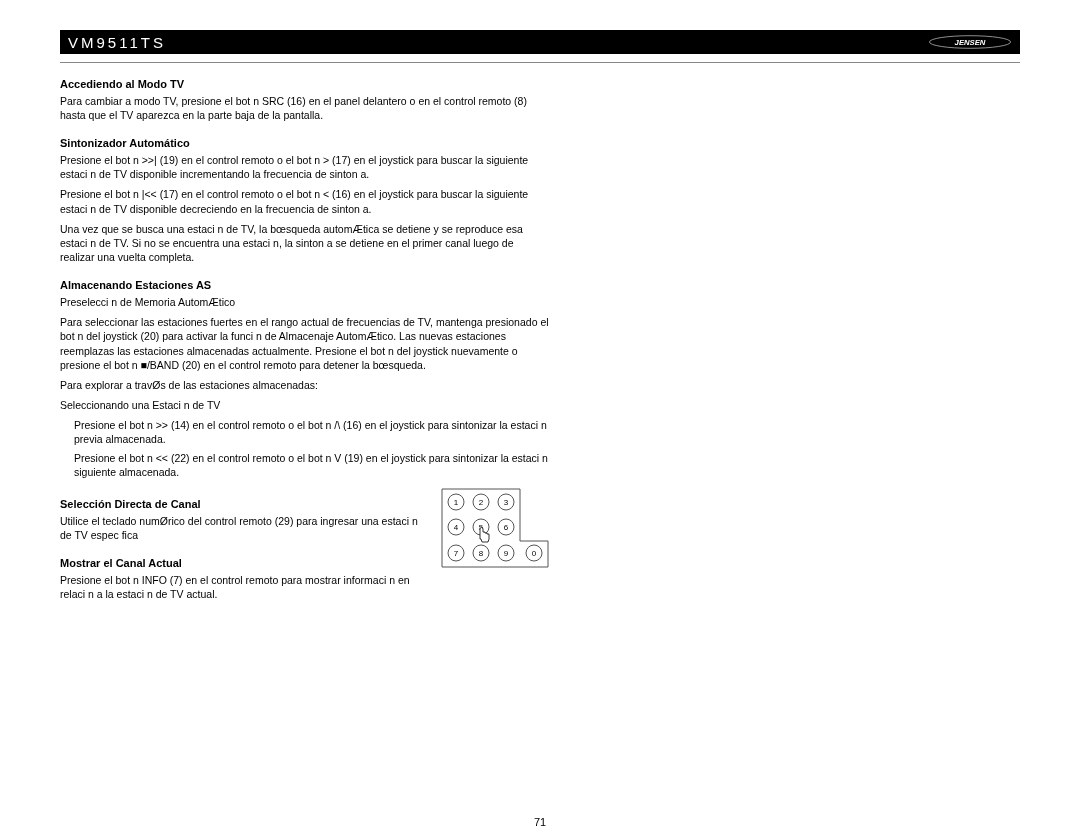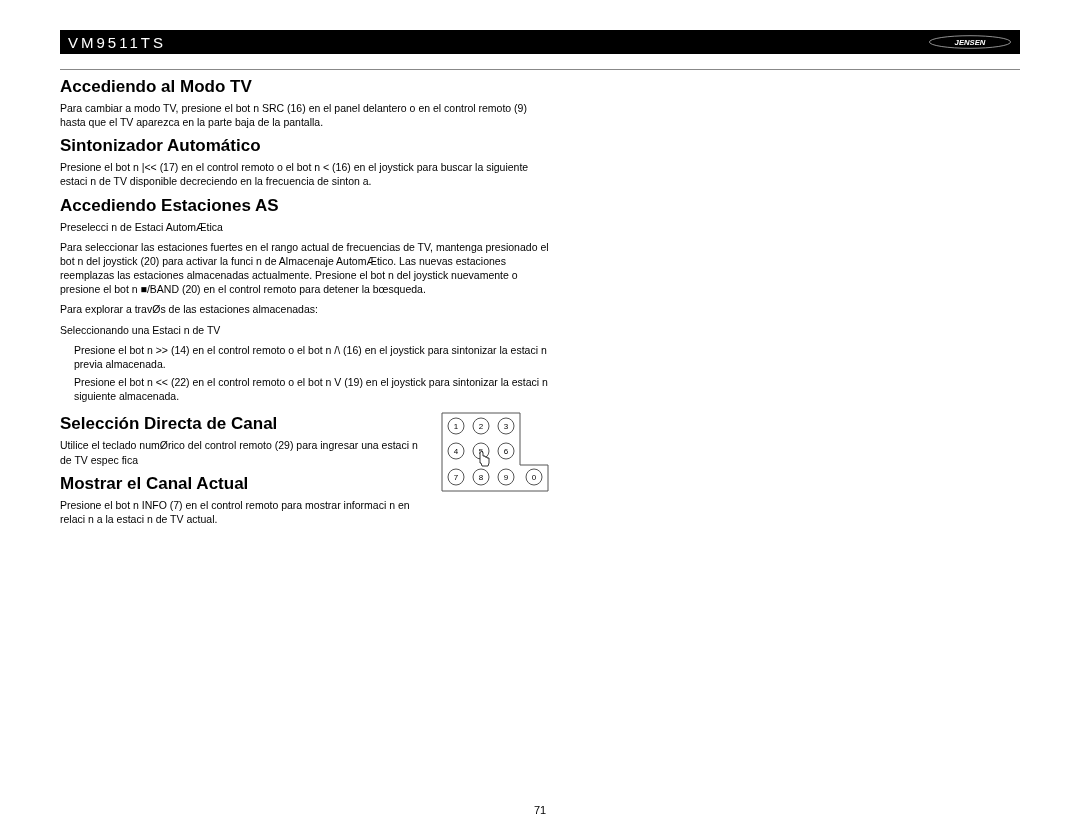--- a/index.html
+++ b/index.html
@@ -14,21 +14,21 @@
   .page {
     padding: 30px 60px 0 60px;
   }
   .header-bar {
     background: #000;
     height: 22px;
     display: flex;
     align-items: center;
     justify-content: space-between;
     padding: 12px 8px;
-    margin-bottom: 15px;
+    margin-bottom: 8px;
   }
   .model {
     color: #fff;
     font-size: 15px;
     letter-spacing: 3px;
     font-weight: normal;
   }
   .brand {
     display: flex;
   }
@@ -44,42 +44,42 @@
     border-top: 1px solid #888;
     margin-bottom: 6px;
   }
   .content {
     width: 490px;
     font-size: 10.5px;
     line-height: 1.35;
   }
   .subhead {
     font-weight: bold;
-    font-size: 17px;
-    margin-top: 6px;
+    font-size: 11px;
+    margin-top: 14px;
     margin-bottom: 2px;
   }
   .para { margin-bottom: 6px; }
   .indent-block { padding-left: 14px; }
   .indent-block .para { margin-bottom: 4px; }
   .two-col {
     display: flex;
     gap: 8px;
   }
   .two-col .left { flex: 1; }
   .keypad-wrap {
     flex: 0 0 110px;
     display: flex;
     align-items: flex-start;
     padding-top: 4px;
   }
   .keypad-svg { width: 110px; height: auto; }
   .page-num {
     position: absolute;
-    bottom: 18px;
+    bottom: 6px;
     left: 0;
     width: 100%;
     text-align: center;
     font-size: 11px;
   }
 </style>
 </head>
 <body>
 
 <div class="page">
@@ -92,27 +92,29 @@
         <text x="60" y="14" text-anchor="middle" font-family="Arial" font-size="11" font-weight="bold" fill="#fff" font-style="italic">JENSEN</text>
       </svg>
     </span>
   </div>
 
   <hr class="divider">
 
   <div class="content">
 
     <div class="subhead">Accediendo al Modo TV</div>
-    <div class="para">Para cambiar a modo TV, presione el bot n  SRC (16) en el panel delantero o en el control remoto (9) hasta que el TV aparezca en la parte baja de la pantalla.</div>
+    <div class="para">Para cambiar a modo TV, presione el bot n  SRC (16) en el panel delantero o en el control remoto (8) hasta que el TV aparezca en la parte baja de la pantalla.</div>
 
     <div class="subhead">Sintonizador Automático</div>
+    <div class="para">Presione el bot n  &gt;&gt;| (19) en el control remoto o el bot n  &gt; (17) en el joystick para buscar la siguiente estaci n de TV disponible incrementando la frecuencia de sinton a.</div>
     <div class="para">Presione el bot n  |&lt;&lt; (17) en el control remoto o el bot n  &lt; (16) en el joystick para buscar la siguiente estaci n de TV disponible decreciendo en la frecuencia de sinton a.</div>
+    <div class="para">Una vez que se busca una estaci n de TV, la bœsqueda automÆtica se detiene y se reproduce esa estaci n de TV. Si no se encuentra una estaci n, la sinton a se detiene en el primer canal luego de realizar una vuelta completa.</div>
 
-    <div class="subhead">Accediendo Estaciones AS</div>
-    <div class="para">Preselecci n de Estaci AutomÆtica</div>
+    <div class="subhead">Almacenando Estaciones AS</div>
+    <div class="para">Preselecci n de Memoria AutomÆtico</div>
     <div class="para">Para seleccionar las estaciones fuertes en el rango actual de frecuencias de TV, mantenga presionado el bot n del joystick (20) para activar la funci n de Almacenaje AutomÆtico. Las nuevas estaciones reemplazas las estaciones almacenadas actualmente. Presione el bot n del joystick nuevamente o presione el bot n  ■/BAND (20) en el control remoto para detener la bœsqueda.</div>
     <div class="para">Para explorar a travØs de las estaciones almacenadas:</div>
     <div class="para">Seleccionando una Estaci n de TV</div>
     <div class="indent-block">
       <div class="para">Presione el bot n  &gt;&gt; (14) en el control remoto o el bot n /\ (16) en el joystick para sintonizar la estaci n previa almacenada.</div>
       <div class="para">Presione el bot n  &lt;&lt; (22) en el control remoto o el bot n V (19) en el joystick para sintonizar la estaci n siguiente almacenada.</div>
     </div>
 
     <div class="two-col">
       <div class="left">

